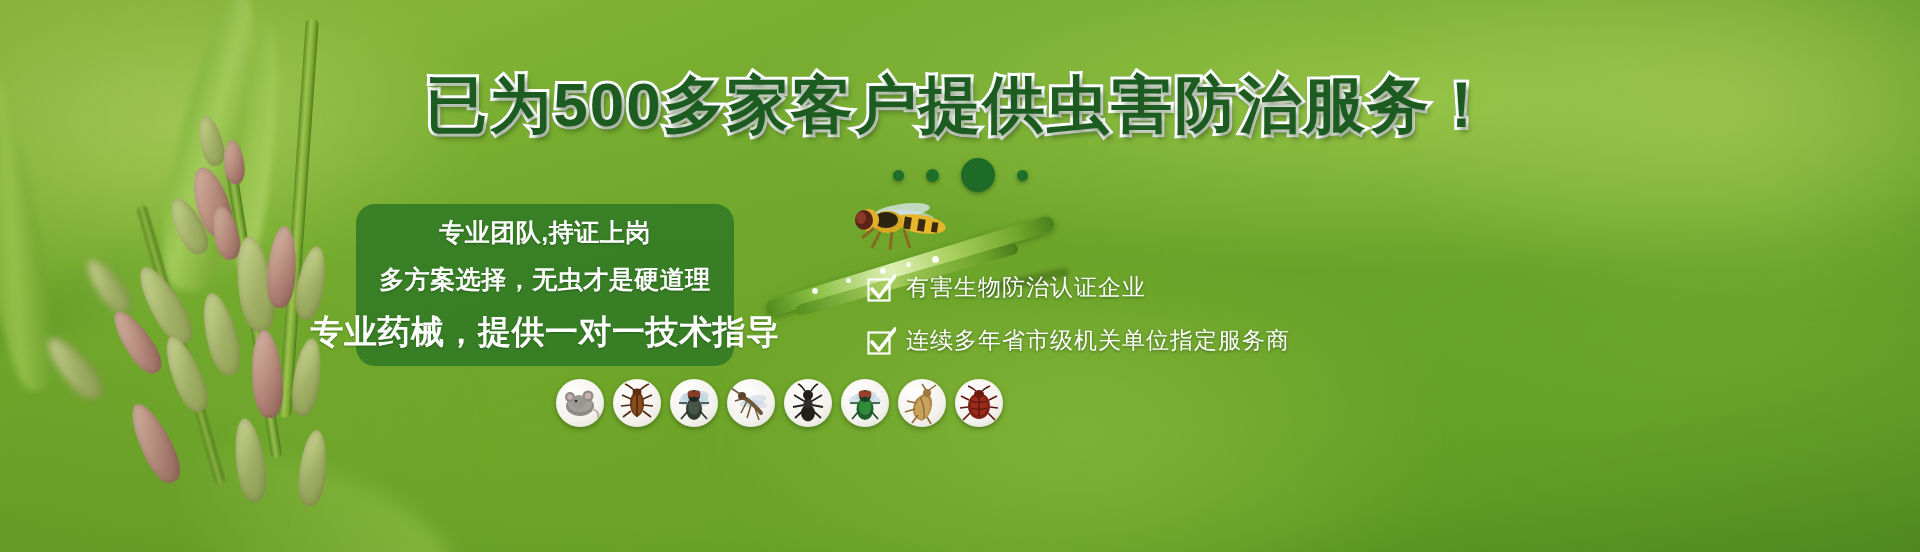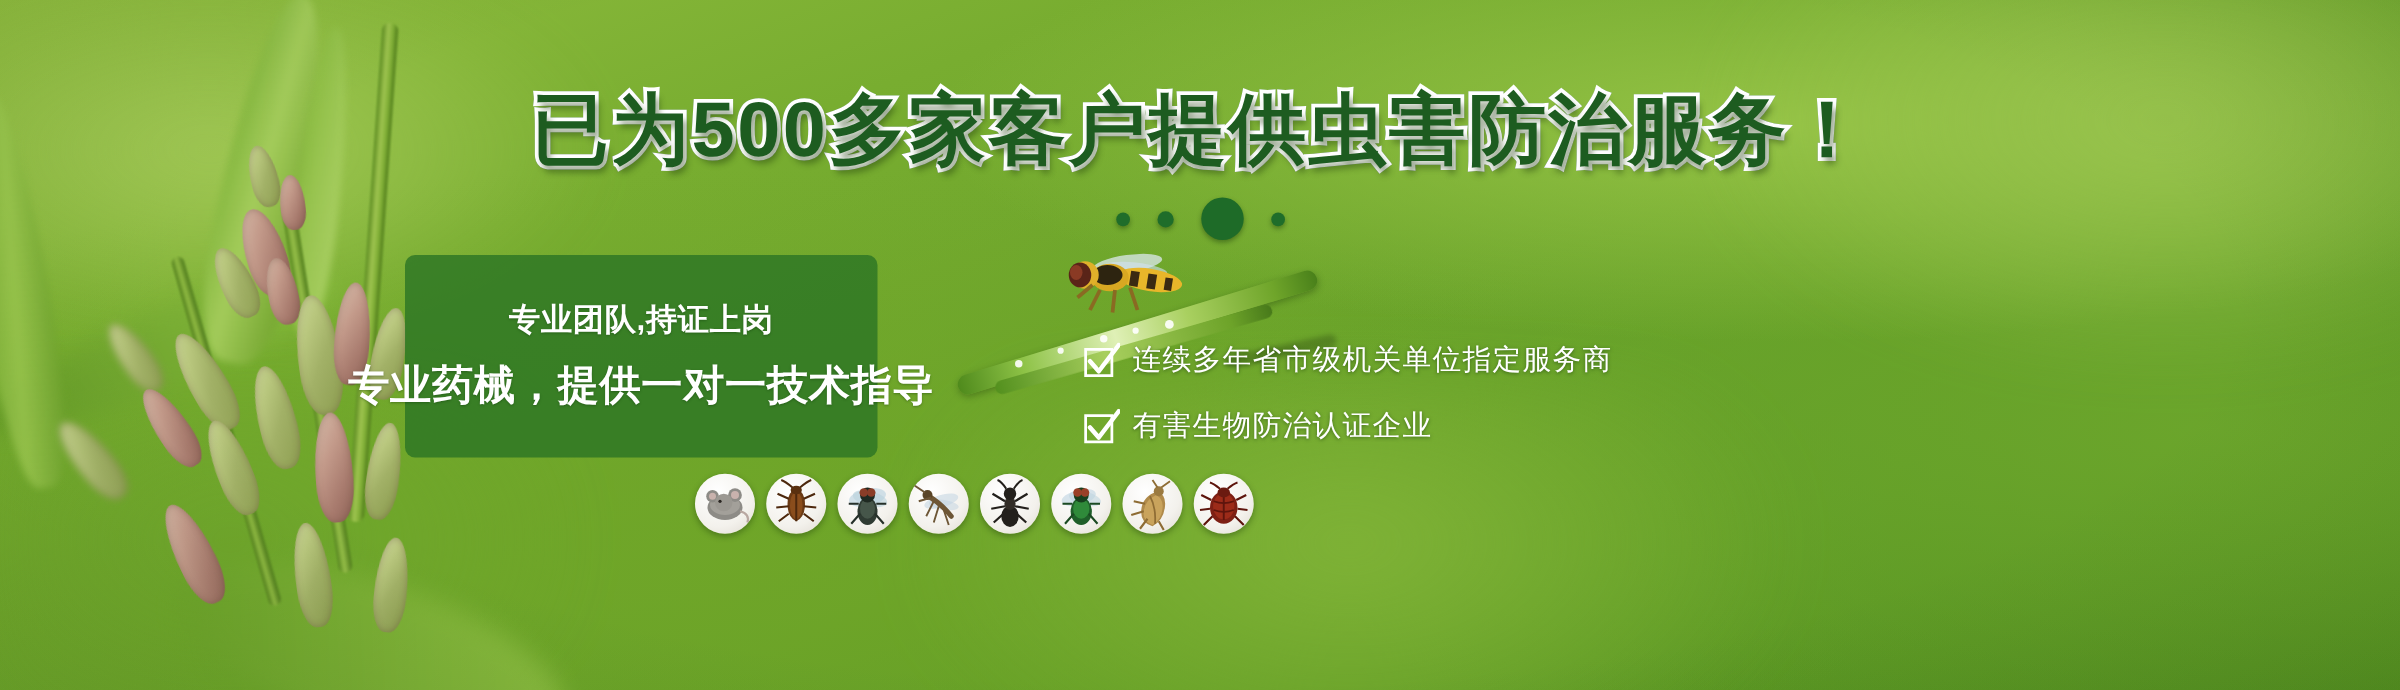--- a/index.html
+++ b/index.html
@@ -114,22 +114,22 @@
   
   .dots{ position:absolute; left:0; right:0; top:158px; display:flex;
     justify-content:center; align-items:center; gap:22px; }
   .dot{ border-radius:50%; background:#1f6d2a; box-shadow:0 2px 4px rgba(10,40,5,.4); }
   .dot.s{ width:11px; height:11px; }
   .dot.m{ width:13px; height:13px; }
   .dot.l{ width:34px; height:34px; background:#1e6b28; }
 
   
   .panel{
-    position:absolute; left:324px; top:204px; width:378px; height:162px;
-    background:rgba(42,116,36,.80); border-radius:8px;
+    position:absolute; left:356px; top:204px; width:378px; height:162px;
+    background:rgba(42,116,36,.80); border-radius:19px;
     display:flex; flex-direction:column; align-items:center;
     justify-content:center; gap:14px; padding:10px 0;
   }
   .panel-line{
     color:#fff; font-weight:700; white-space:nowrap;
     text-shadow:0 1px 2px rgba(10,40,5,.35);
   }
   .pl1{ font-size:25px; letter-spacing:.5px; }
   .pl2{ font-size:25px; letter-spacing:.5px; }
   .pl3{ font-size:33px; letter-spacing:.5px; }
@@ -232,42 +232,43 @@
 
   <div class="dots">
     <span class="dot s"></span>
     <span class="dot m"></span>
     <span class="dot l"></span>
     <span class="dot s"></span>
   </div>
 
   <div class="panel">
     <div class="panel-line pl1">专业团队,持证上岗</div>
+    <div class="panel-line pl2">多方案选择，无虫才是硬道理</div>
     <div class="panel-line pl3">专业药械，提供一对一技术指导</div>
   </div>
 
   <div class="checklist">
+    <div class="check-row">
+      <span class="check-box">
+        <svg viewBox="0 0 30 30" width="30" height="30">
+          <rect x="2.5" y="5.5" width="21" height="21" fill="none" stroke="#ffffff" stroke-width="2.2"></rect>
+          <path d="M6 15 L13 23 L29 2" fill="none" stroke="#ffffff" stroke-width="3.6" stroke-linecap="round" stroke-linejoin="round"></path>
+        </svg>
+      </span>
+      <span class="check-text">有害生物防治认证企业</span>
+    </div>
     <div class="check-row">
       <span class="check-box">
         <svg viewBox="0 0 30 30" width="30" height="30">
           <rect x="2.5" y="5.5" width="21" height="21" fill="none" stroke="#ffffff" stroke-width="2.2"></rect>
           <path d="M6 15 L13 23 L29 2" fill="none" stroke="#ffffff" stroke-width="3.6" stroke-linecap="round" stroke-linejoin="round"></path>
         </svg>
       </span>
       <span class="check-text">连续多年省市级机关单位指定服务商</span>
     </div>
-    <div class="check-row">
-      <span class="check-box">
-        <svg viewBox="0 0 30 30" width="30" height="30">
-          <rect x="2.5" y="5.5" width="21" height="21" fill="none" stroke="#ffffff" stroke-width="2.2"></rect>
-          <path d="M6 15 L13 23 L29 2" fill="none" stroke="#ffffff" stroke-width="3.6" stroke-linecap="round" stroke-linejoin="round"></path>
-        </svg>
-      </span>
-      <span class="check-text">有害生物防治认证企业</span>
-    </div>
   </div>
 
   <div class="pests">
 
     <span class="pest">
       <svg viewBox="0 0 44 44" width="44" height="44">
         <ellipse cx="22" cy="25" rx="14" ry="10" fill="#8d8b86"></ellipse>
         <ellipse cx="22" cy="23" rx="12" ry="8" fill="#a3a09a"></ellipse>
         <circle cx="12" cy="16" r="5" fill="#8d8b86"></circle>
         <circle cx="30" cy="15" r="5.5" fill="#8d8b86"></circle>

